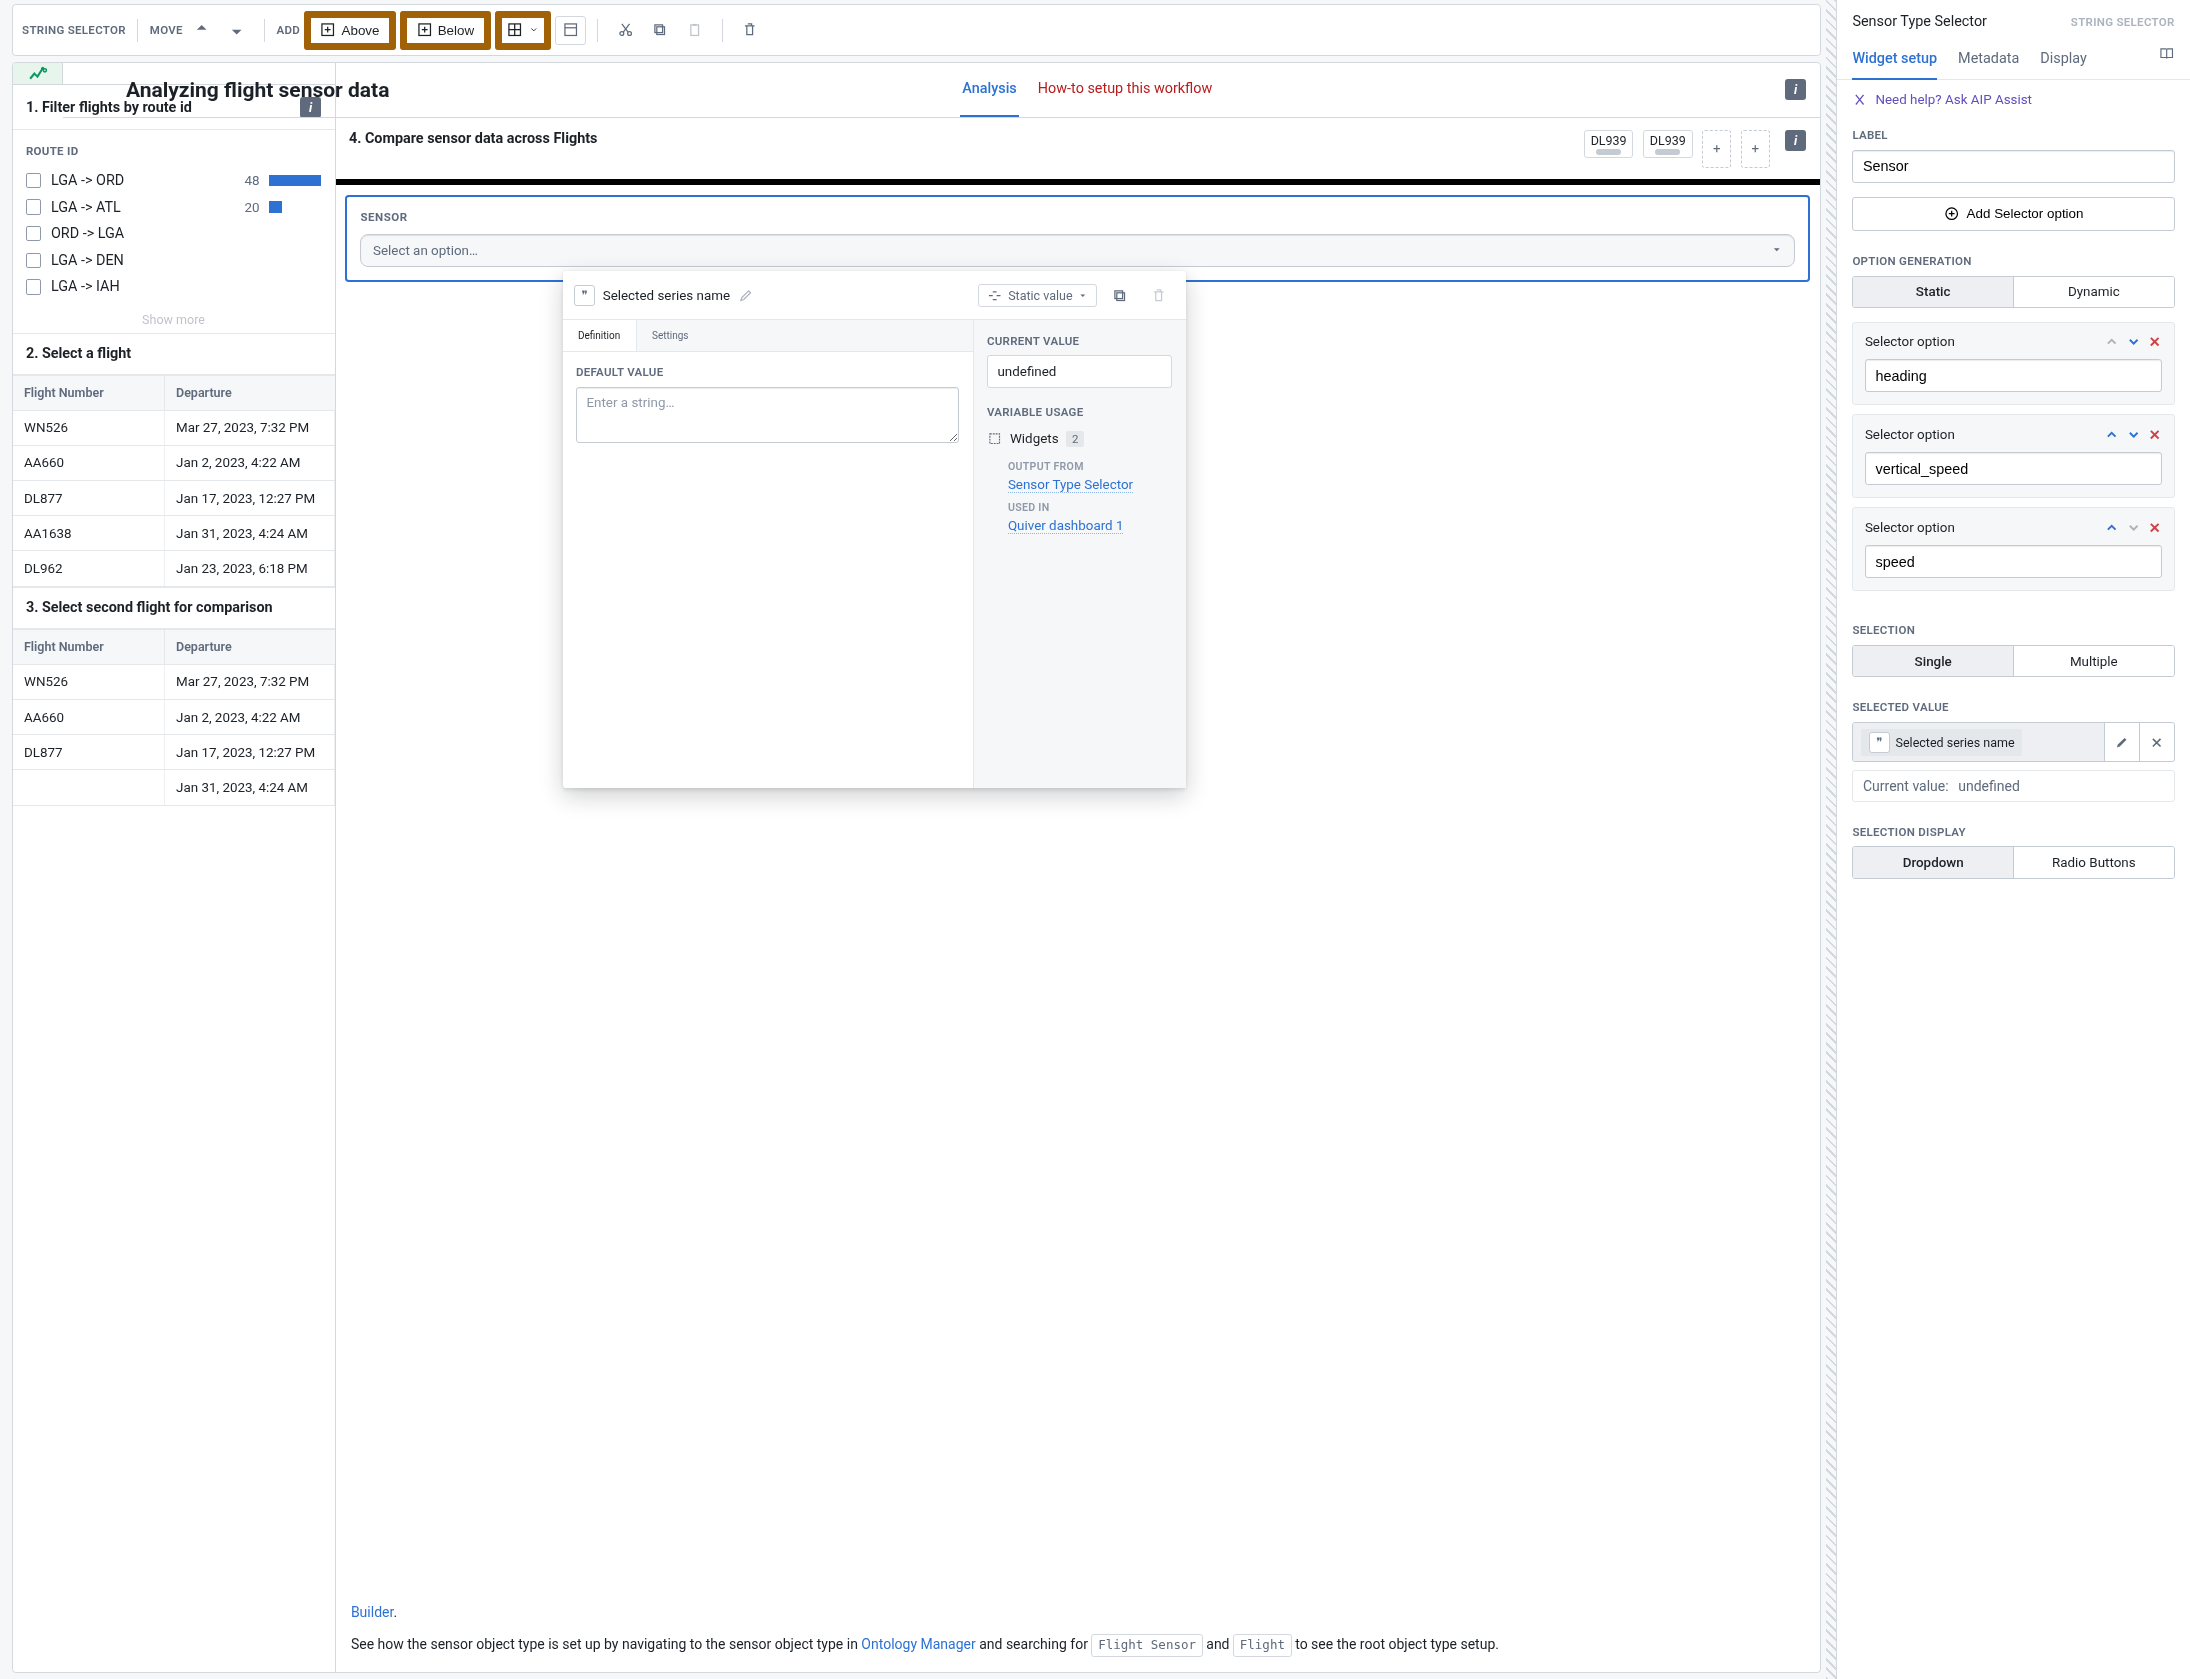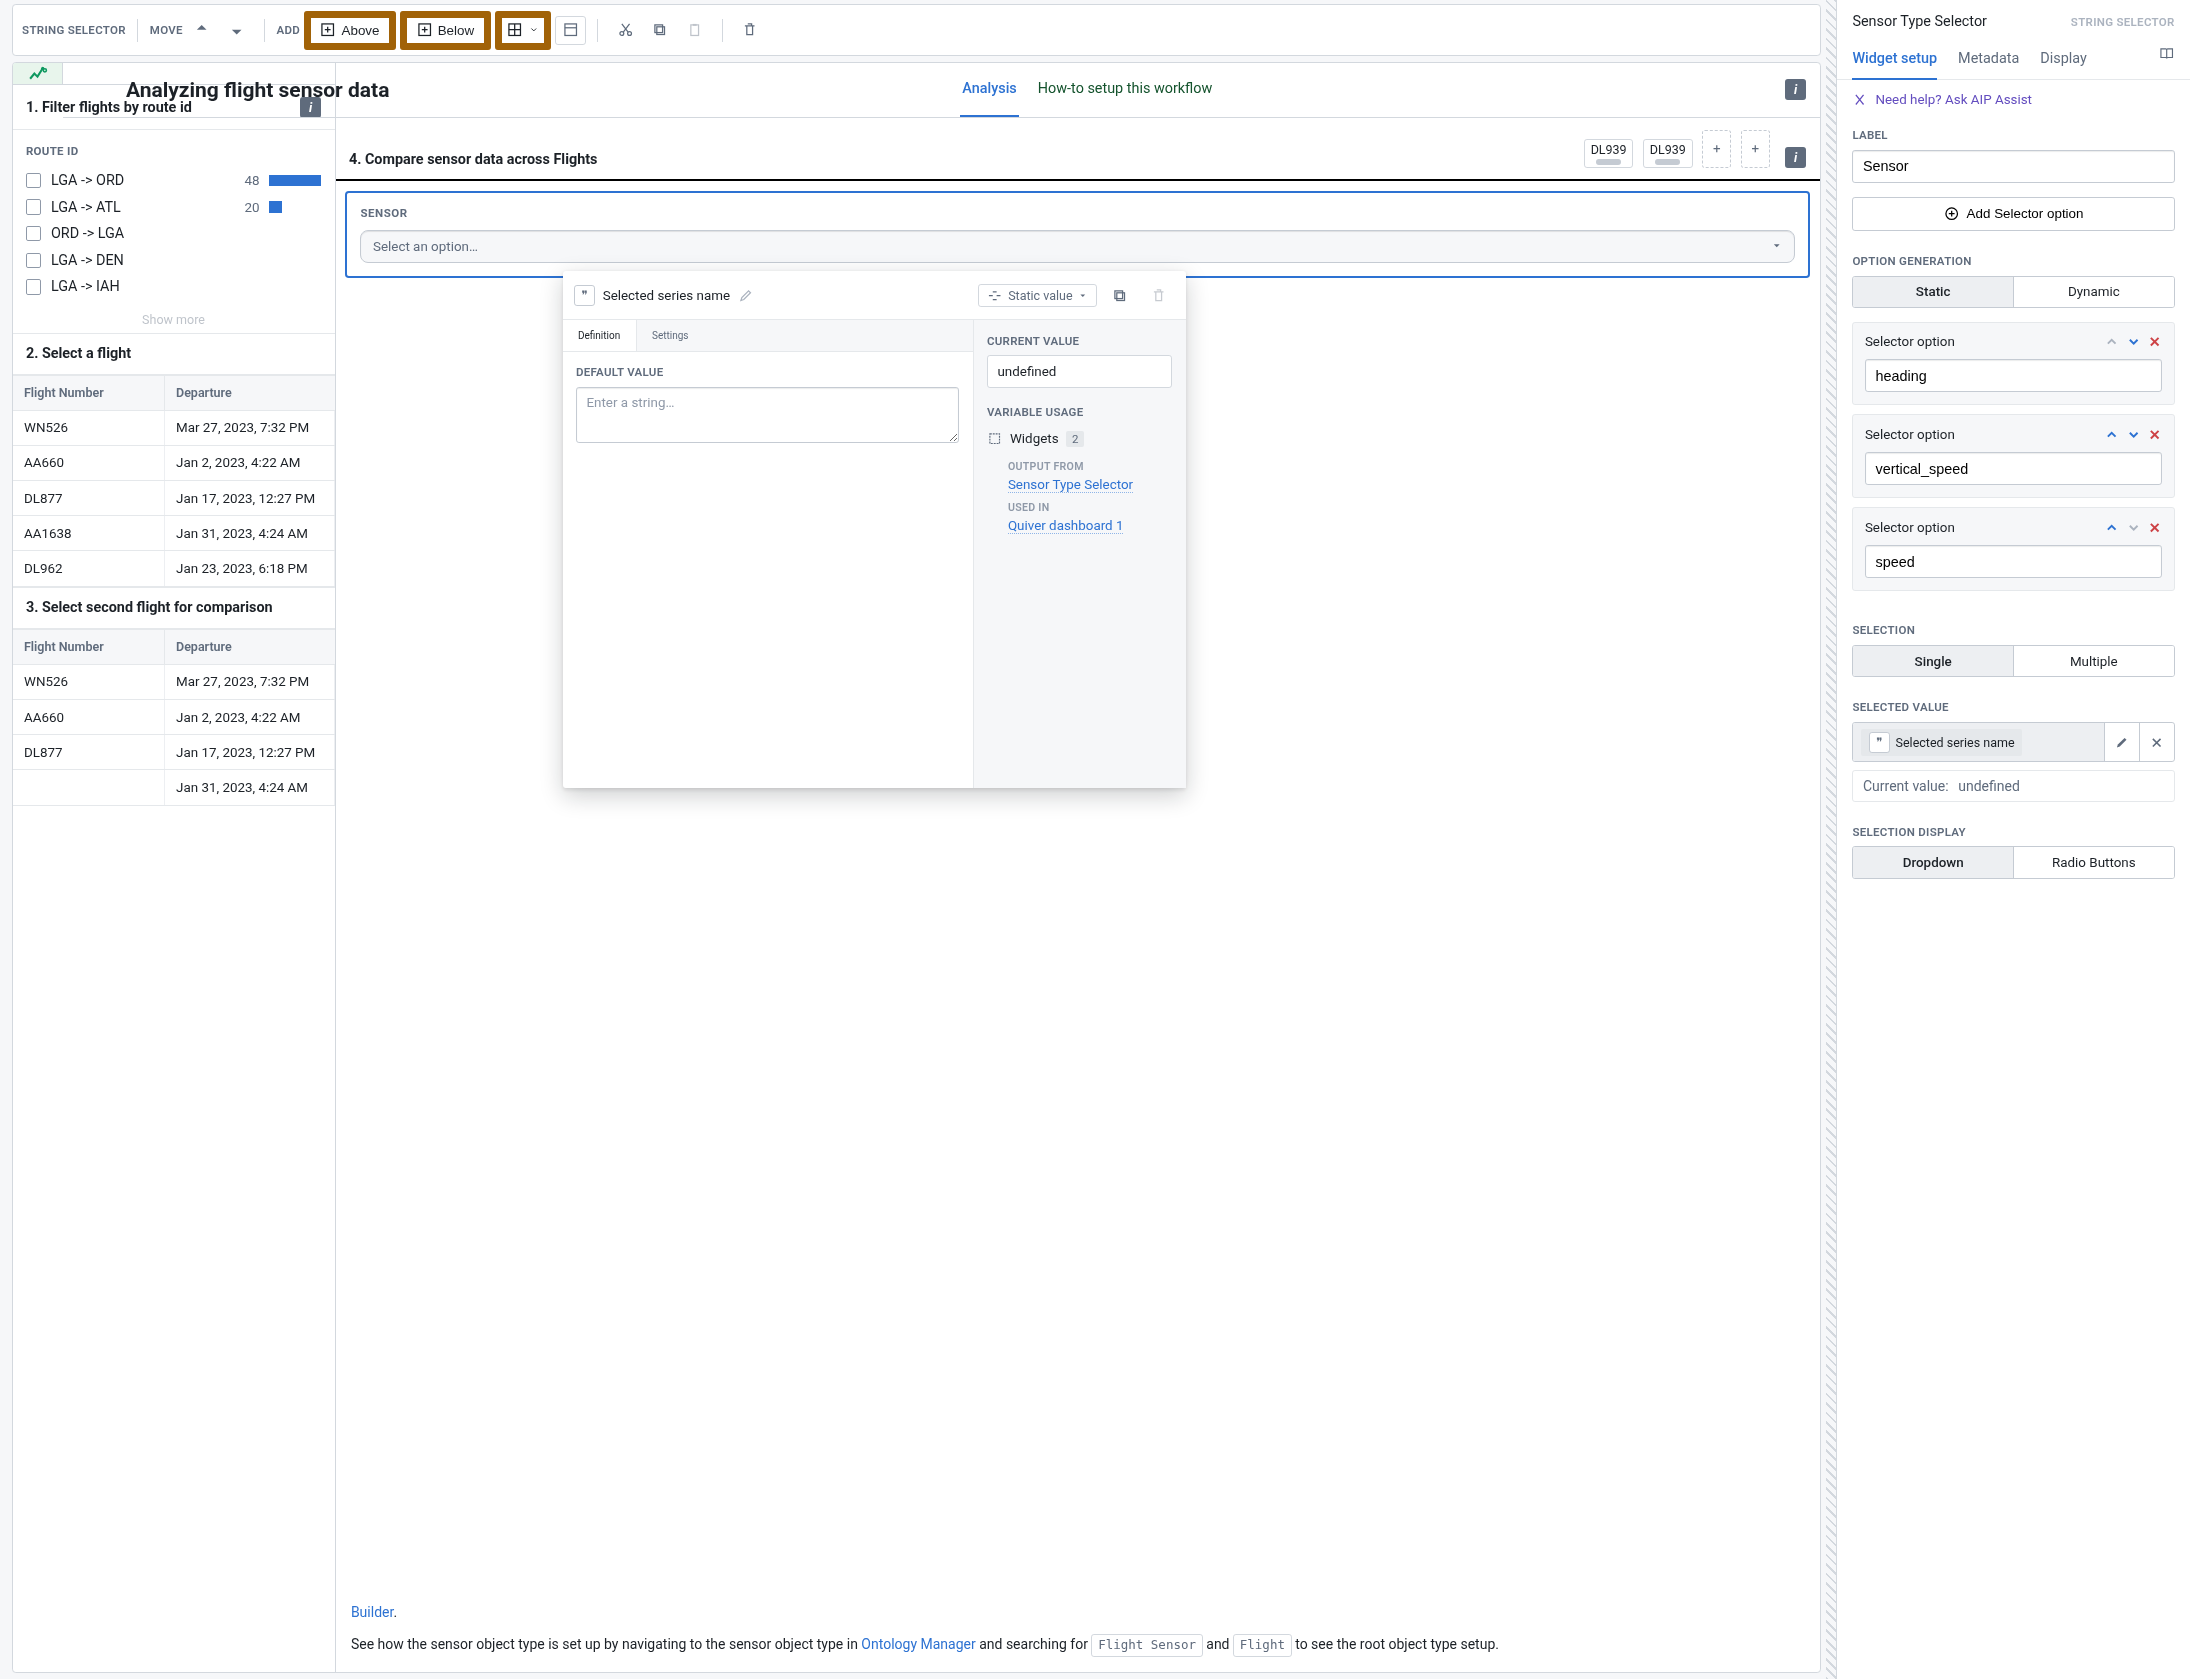--- a/index.html
+++ b/index.html
@@ -16,21 +16,21 @@
 
 .workspace { flex: 1; display: flex; margin: 0 5.8px 5.8px 11.5px; gap: 0; min-height: 0; border: 1px solid #d3d8de; border-radius: 3.8px; overflow: hidden; background: #fff;}
 .left-col { width: 323px; display: flex; flex-direction: column; border-right: 1px solid #d3d8de; }
 .center-col { flex: 1; display: flex; flex-direction: column; min-width: 0; position: relative; }
 
 .header-row { display: flex; align-items: stretch; border-bottom: 1px solid #d3d8de; }
 .chart-icon-box { width: 50px; background: #e8f5ec; display: flex; align-items: center; justify-content: center; border-right: 1px solid #d3d8de; color: #0f9960; }
 .title-area { flex: 1; display: flex; align-items: center; justify-content: space-between; padding: 0 13.4px; }
 .page-title { font-size: 21px; font-weight: 700; color: #1c2127; }
 .tabs { display: flex; gap: 17.3px; align-items: center; }
-.tab { padding: 17.3px 1.9px; color: #14532d; cursor: pointer; font-size: 14.4px; border-bottom: 2.9px solid transparent; }
+.tab { padding: 17.3px 1.9px; color: #b91c1c; cursor: pointer; font-size: 14.4px; border-bottom: 2.9px solid transparent; }
 .tab.active { color: #2d72d2; border-bottom-color: #2d72d2; font-weight: 500;}
 .info-btn { width: 21px; height: 21px; border-radius: 2.9px; background: #5f6b7c; color: #fff; display: inline-flex; align-items: center; justify-content: center; font-size: 12.5px; font-weight: 700; font-style: italic; cursor: pointer; }
 
 .section-header { display: flex; align-items: center; justify-content: space-between; padding: 11.5px 13.4px; border-bottom: 1px solid #e5e8eb; }
 .section-title { font-weight: 700; font-size: 14.4px; }
 .filter-body { padding: 13.4px 13.4px 5.8px; }
 .filter-label { font-size: 11.5px; font-weight: 700; color: #5f6b7c; letter-spacing: 0.3px; margin-bottom: 9.6px;}
 .route-row { display: flex; align-items: center; gap: 9.6px; padding: 4.8px 0;}
 .checkbox { width: 15.4px; height: 15.4px; border: 1px solid #8f99a8; border-radius: 1.9px; cursor: pointer; flex-shrink: 0;}
 .route-name { flex: 1; font-size: 14.4px; color: #1c2127; }
@@ -40,21 +40,21 @@
 .show-more { text-align: center; color: #5f6b7c; font-size: 12.5px; padding: 5.8px; cursor: pointer; }
 
 .table-header { display: flex; background: #f6f7f9; border-bottom: 1px solid #e5e8eb; border-top: 1px solid #e5e8eb;}
 .th { padding: 9.6px 11.5px; font-size: 12.5px; font-weight: 600; color: #5f6b7c; border-right: 1px solid #e5e8eb;}
 .th:first-child { width: 152px; }
 .tr { display: flex; border-bottom: 1px solid #e5e8eb; }
 .td { padding: 9.6px 11.5px; font-size: 13.4px; color: #1c2127; border-right: 1px solid #edeff2; }
 .td:first-child { width: 152px;}
 .td:last-child { flex: 1; }
 
-.compare-header { display: flex; align-items: flex-end; padding: 11.5px 13.4px; border-bottom: 2px solid #000000; gap: 9.6px;}
+.compare-header { display: flex; align-items: flex-start; padding: 11.5px 13.4px; border-bottom: 6px solid #000000; gap: 9.6px;}
 .compare-title { font-weight: 700; font-size: 14.4px; flex: 1;}
 .chip { background: #fff; border: 1px solid #d3d8de; border-radius: 2.9px; padding: 1.9px 5.8px; font-size: 12.5px; display: flex; flex-direction: column; align-items: center; gap: 1.9px;}
 .chip-bar { width: 25px; height: 5.8px; border-radius: 2.9px; background: #c5cbd3;}
 .add-chip { width: 29px; height: 38px; border: 1px dashed #c5cbd3; border-radius: 2.9px; display: flex; align-items: center; justify-content: center; color: #5f6b7c; cursor: pointer;}
 
 .sensor-card { margin: 9.6px 9.6px 15.4px; border: 2.9px solid #2d72d2; border-radius: 3.8px; padding: 13.4px; }
 .sensor-label { font-size: 11.5px; font-weight: 700; color: #5f6b7c; letter-spacing: 0.5px; margin-bottom: 9.6px;}
 .select-box { border: 1px solid #c5cbd3; border-radius: 8px; padding: 7.7px 11.5px; display: flex; justify-content: space-between; align-items: center; color: #5f6b7c; background: #f6f7f9; cursor: pointer; box-shadow: inset 0 1px 1px rgba(17,20,24,.1);}
 
 .popup { position: absolute; left: 227px; top: 208px; width: 623px; height: 517px; background: #fff; box-shadow: 0 7.7px 23px rgba(17,20,24,.2), 0 1.9px 3.8px rgba(17,20,24,.1); border-radius: 2.9px; display: flex; flex-direction: column; z-index: 100;}

